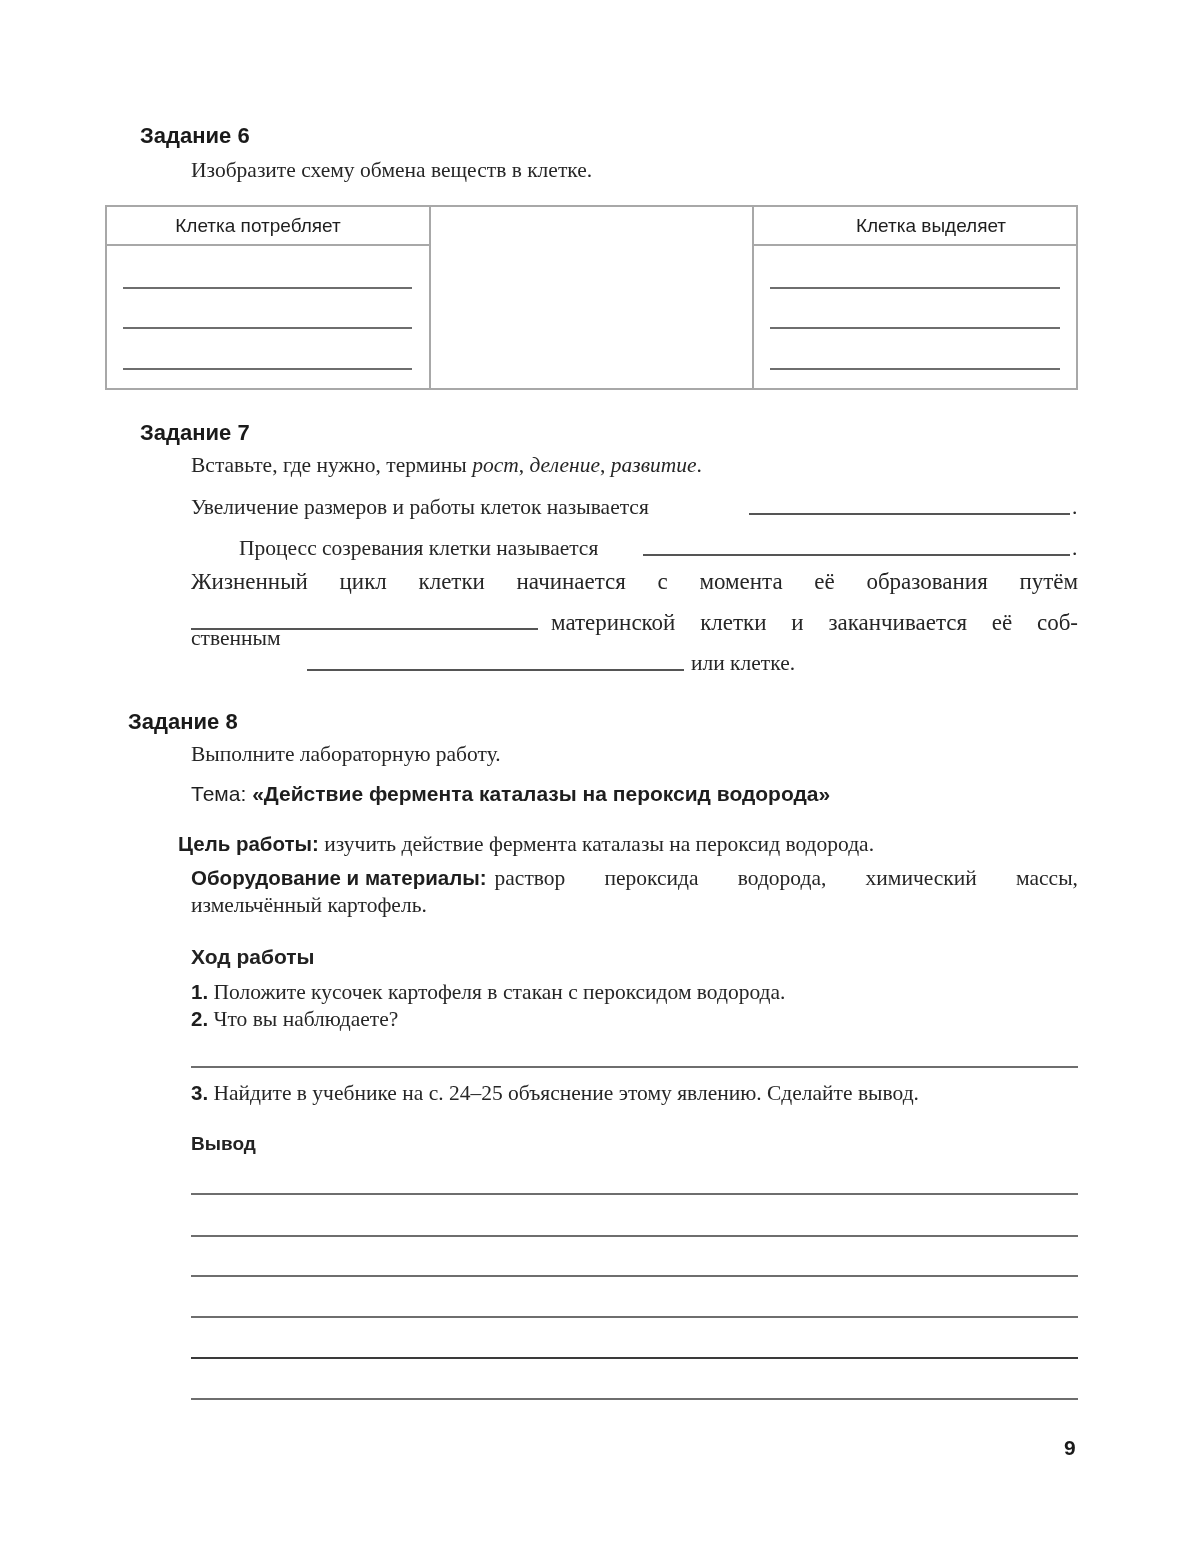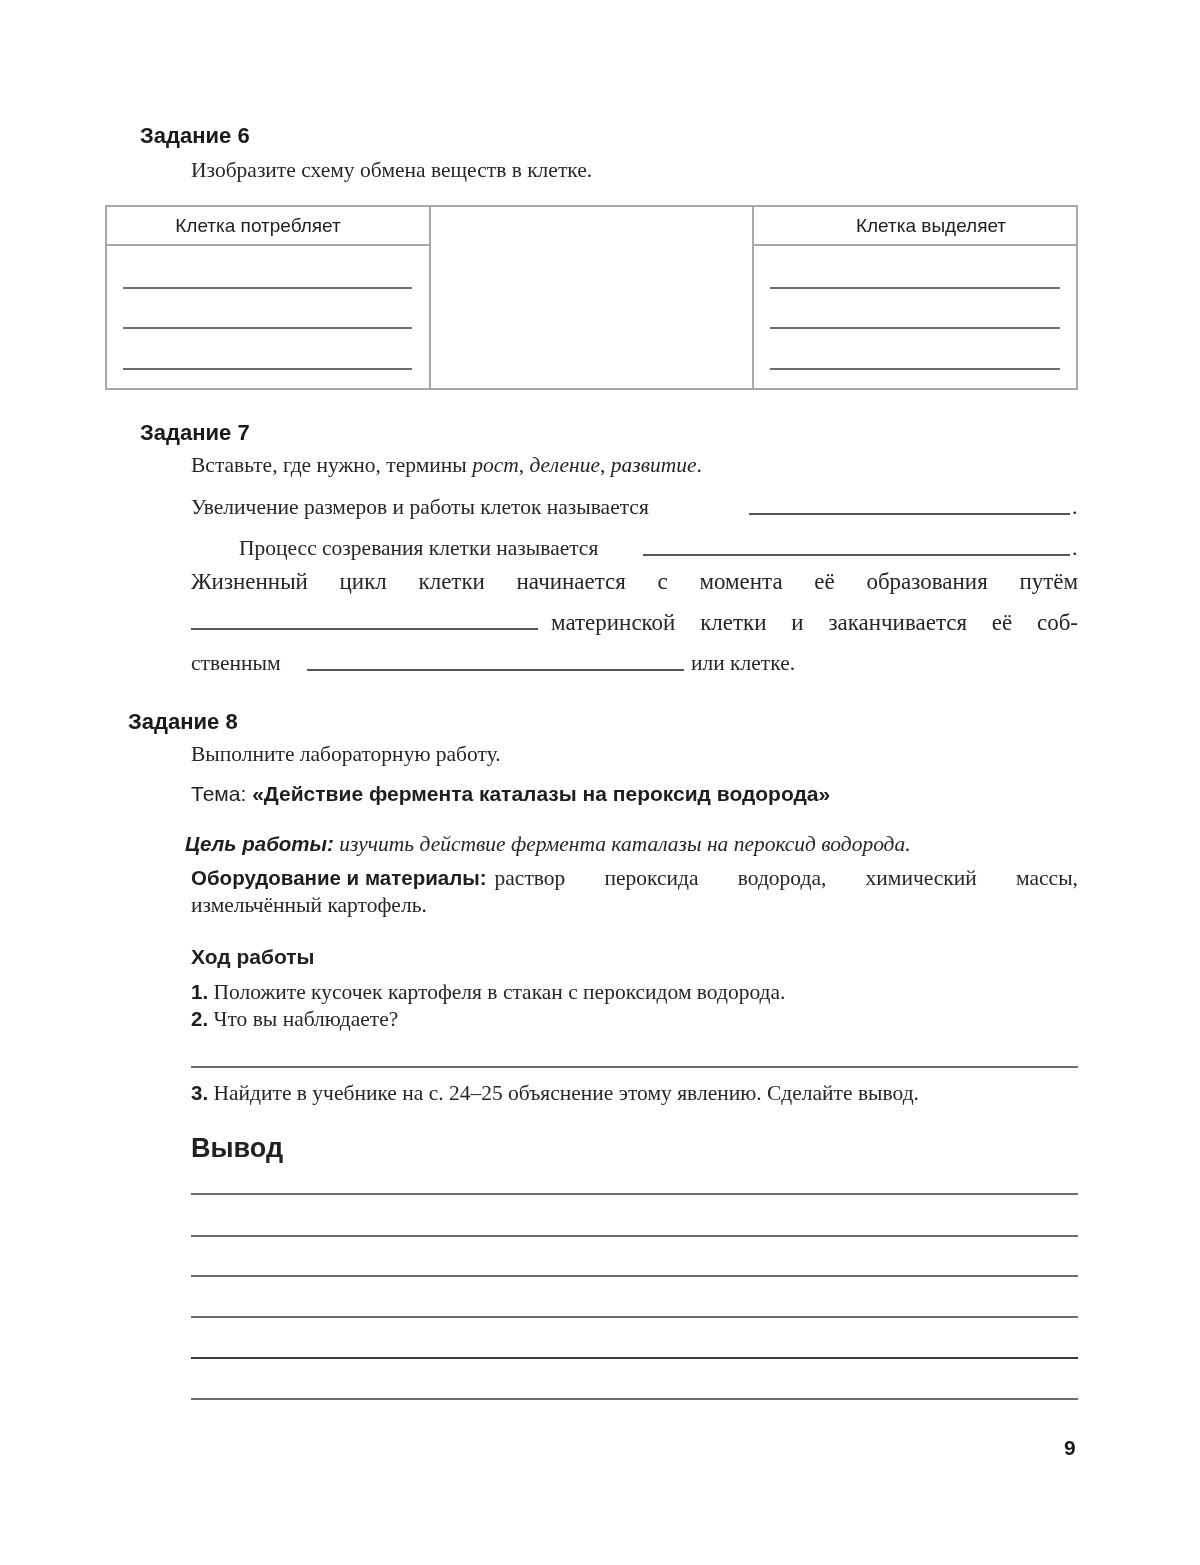--- a/index.html
+++ b/index.html
@@ -106,32 +106,32 @@
 <div class="fill-line" style="left:191px; top:628px; width:347px;"></div>
 <div class="justify" style="top:610px; left:551px; width:527px;">
   <span>материнской</span>
   <span>клетки</span>
   <span>и</span>
   <span>заканчивается</span>
   <span>её</span>
   <span>соб-</span>
 </div>
 
-<div class="abs serif" style="left:191px; top:651px;font-family:Liberation Serif, serif;">ственным</div>
+<div class="abs serif" style="left:191px; top:626px;font-family:Liberation Serif, serif;">ственным</div>
 <div class="fill-line" style="left:307px; top:669px; width:377px;"></div>
 <div class="abs serif" style="left:691px; top:651px;">или клетке.</div>
 
 <div class="abs h-task" style="left:128px; top:709px;">Задание 8</div>
 <div class="abs serif" style="left:191px; top:742px;">Выполните лабораторную работу.</div>
 
 <div class="abs sans" style="left:191px; top:782px; font-size:21px;">
   <span>Тема: </span><b>«Действие фермента каталазы на пероксид водорода»</b>
 </div>
 
-<div class="abs" style="left:185px; top:832px; white-space:nowrap;font-style:italic;">
+<div class="abs" style="left:178px; top:832px; white-space:nowrap;">
   <span class="sans" style="font-weight:bold;">Цель работы:</span><span class="serif"> изучить действие фермента каталазы на пероксид водорода.</span>
 </div>
 
 <div class="abs" style="left:191px; top:866px; width:887px; display:flex; align-items:baseline; white-space:nowrap;">
   <span class="sans" style="font-weight:bold; margin-right:8px;">Оборудование и материалы:</span>
   <span class="serif" style="flex:1; display:flex; justify-content:space-between;">
     <span>раствор</span>
     <span>пероксида</span>
     <span>водорода,</span>
     <span>химический</span>
@@ -147,21 +147,21 @@
 </div>
 <div class="abs" style="left:191px; top:1007px; white-space:nowrap;">
   <span class="sans" style="font-weight:bold;">2.</span><span class="serif"> Что вы наблюдаете?</span>
 </div>
 <div class="write-line" style="left:191px; top:1066px; width:887px;"></div>
 
 <div class="abs" style="left:191px; top:1081px; white-space:nowrap;">
   <span class="sans" style="font-weight:bold;">3.</span><span class="serif"> Найдите в учебнике на с. 24–25 объяснение этому явлению. Сделайте вывод.</span>
 </div>
 
-<div class="abs sans" style="left:191px; top:1133px; font-size:27px; font-weight:bold; color:#222;">Вывод</div>
+<div class="abs sans" style="left:191px; top:1133px; font-size:19px; font-weight:bold; color:#222;">Вывод</div>
 
 <div class="write-line" style="left:191px; top:1193px; width:887px;"></div>
 <div class="write-line" style="left:191px; top:1235px; width:887px;"></div>
 <div class="write-line" style="left:191px; top:1275px; width:887px;"></div>
 <div class="write-line" style="left:191px; top:1316px; width:887px;"></div>
 <div class="write-line dark" style="left:191px; top:1357px; width:887px;"></div>
 <div class="write-line" style="left:191px; top:1398px; width:887px;"></div>
 
 <div class="abs page-num" style="left:1064px; top:1436px;">9</div>
 

